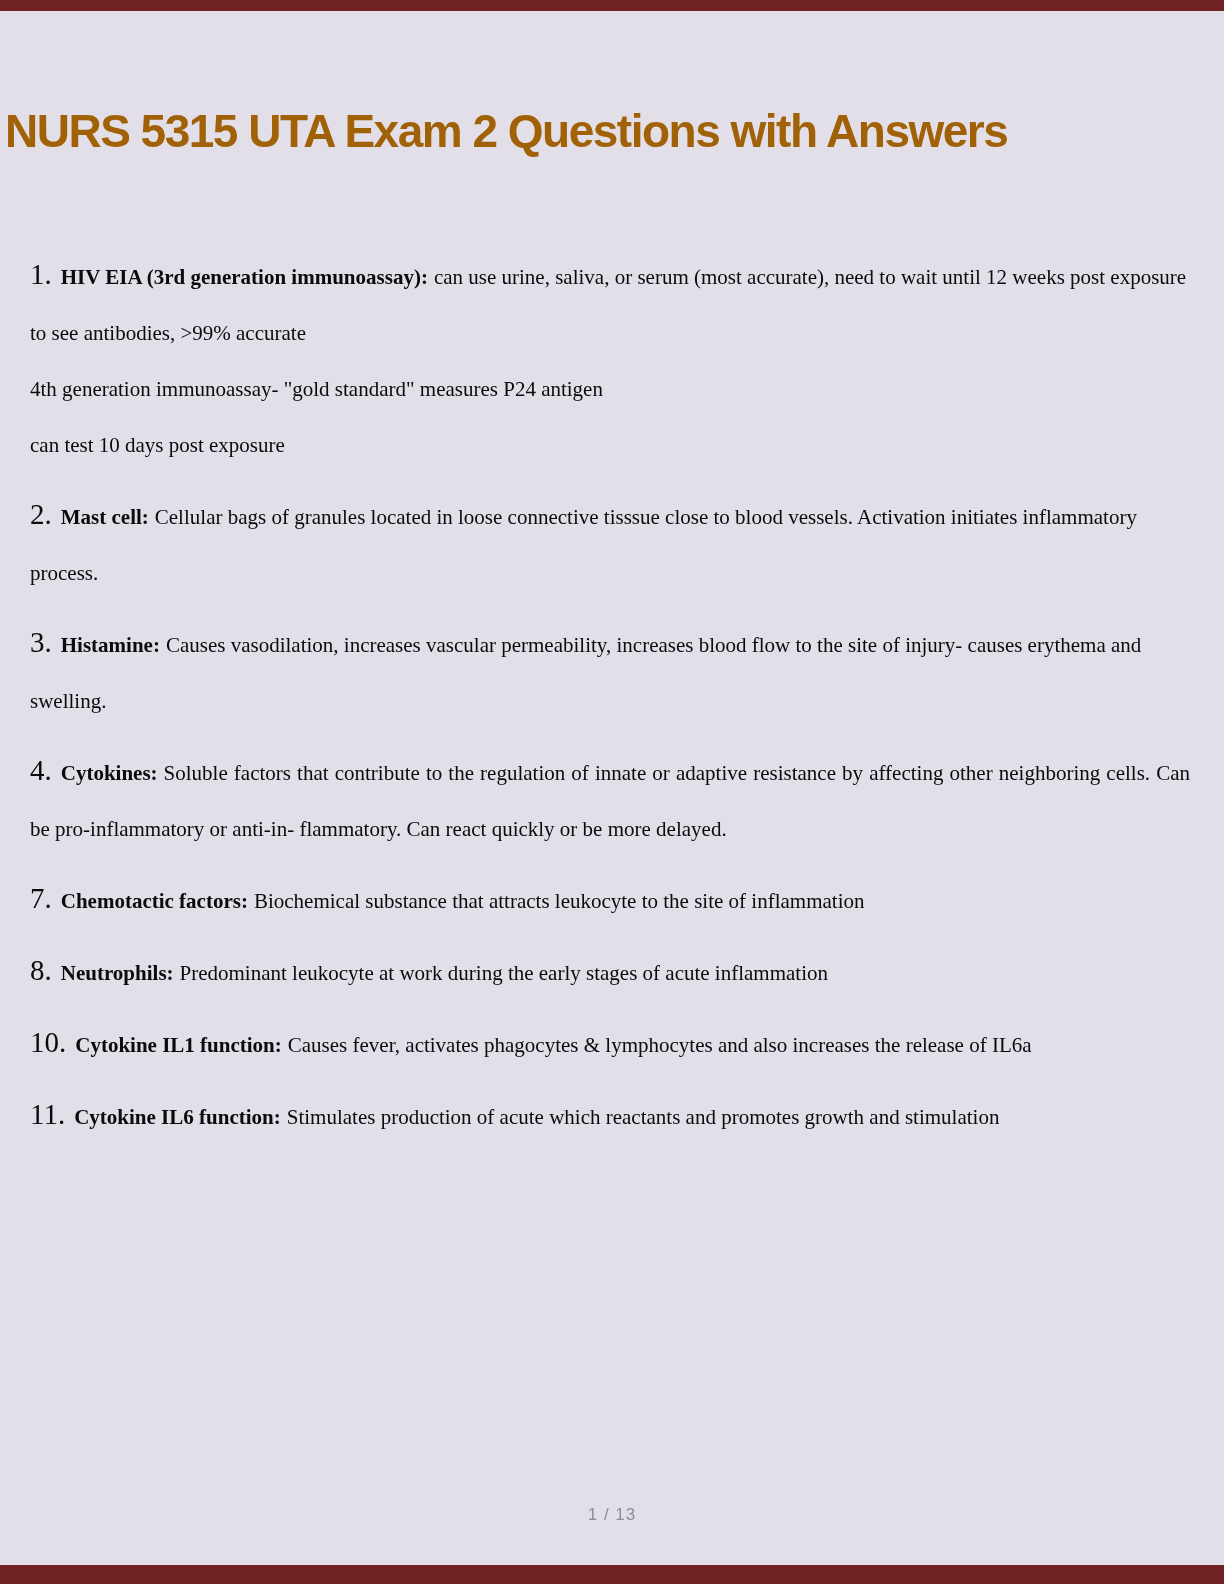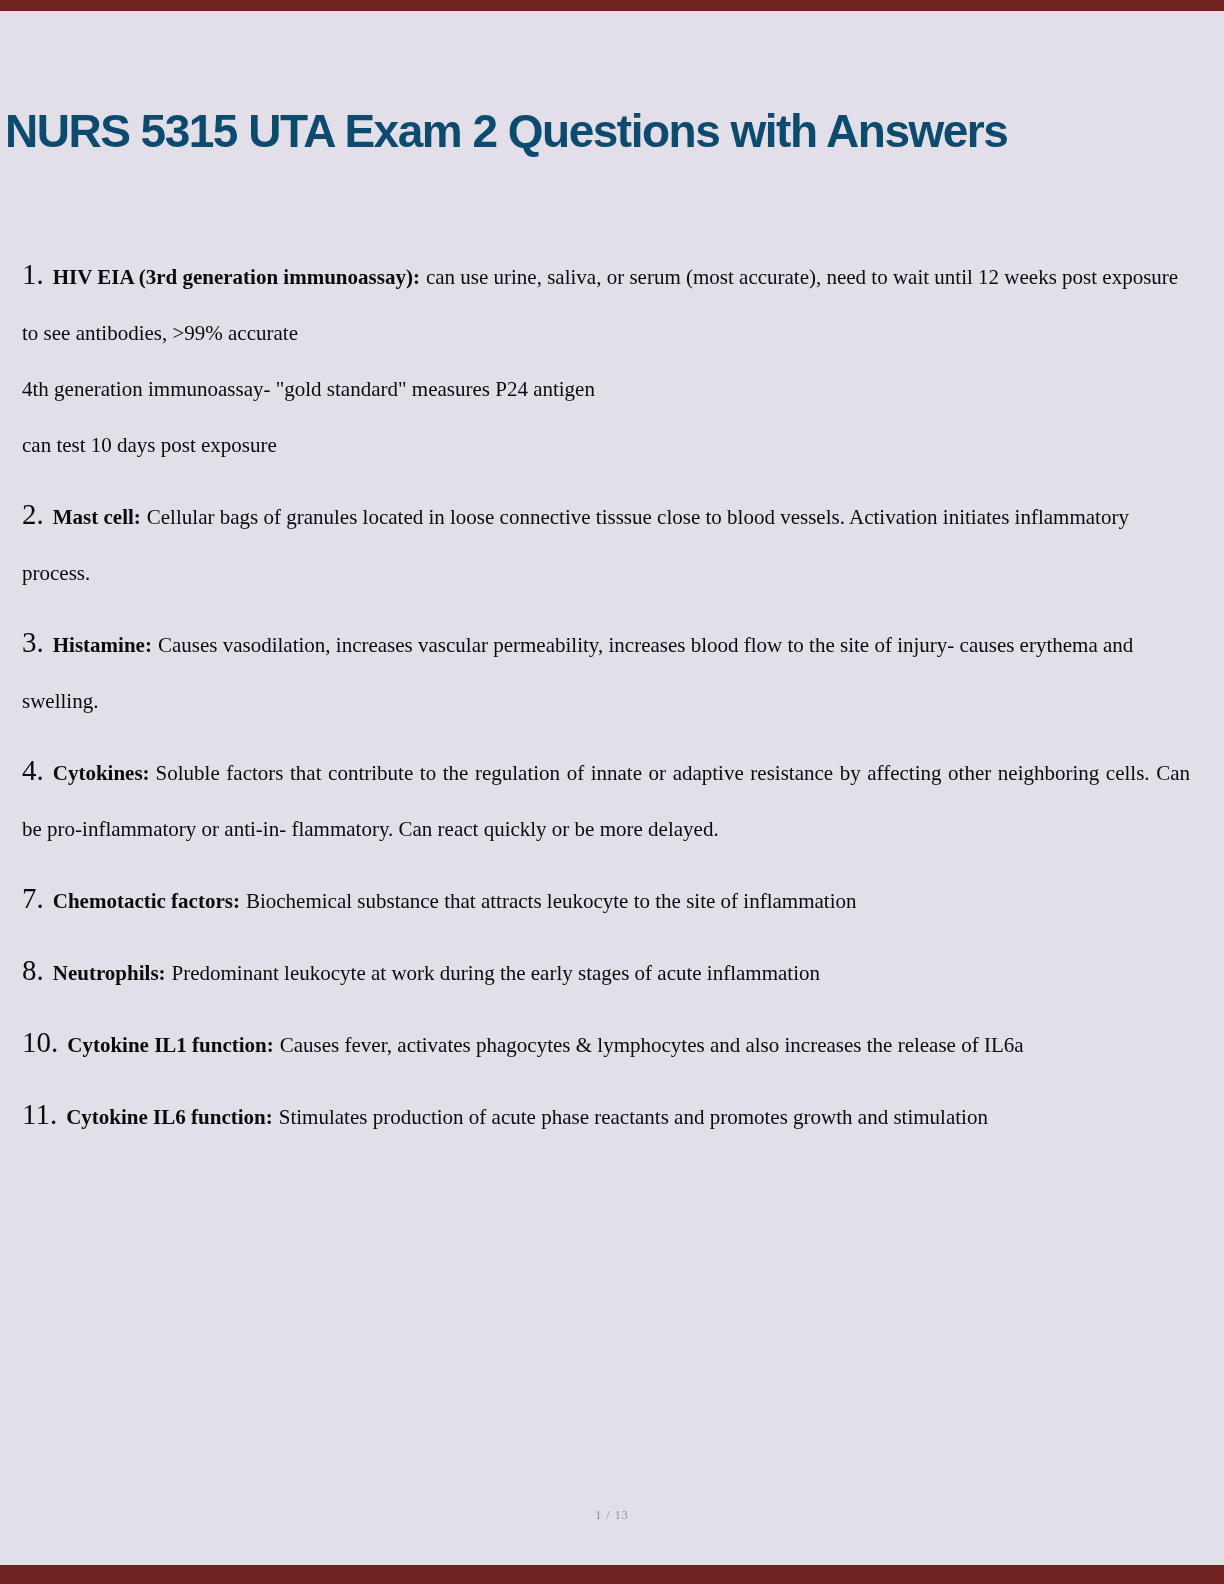--- a/index.html
+++ b/index.html
@@ -27,28 +27,28 @@
   h1.doc-title {
     position: absolute;
     top: 104px;
     left: 5px;
     right: 20px;
     margin: 0;
     font-family: "Liberation Sans", sans-serif;
     font-weight: 700;
     font-size: 46px;
     letter-spacing: -1.5px;
-    color: #0c4a6e;
+    color: #a16207;
     white-space: nowrap;
   }
 
   .qa-content {
     position: absolute;
     top: 246px;
-    left: 22px;
+    left: 30px;
     right: 34px;
   }
   p.qa-item {
     margin: 0 0 13px 0;
     font-size: 21px;
     line-height: 56px;
     text-align: left;
   }
   p.qa-item.justify {
     text-align: justify;
@@ -69,41 +69,41 @@
   }
 
   .page-footer {
     position: absolute;
     left: 0;
     width: 100%;
     top: 1505px;
     text-align: center;
   }
   .page-indicator {
-    font-family: Liberation Serif, serif;
-    font-size: 12px;
+    font-family: Liberation Sans, sans-serif;
+    font-size: 17px;
     letter-spacing: 1px;
     color: var(--footer-color, #8f8c98);
   }
 </style>
 </head>
 <body style="--page-bg: #e3dfe9; --bar-color: #712222; --footer-color: #8f8c98;">
 
 <div class="edge-bar top"></div>
 
 <h1 class="doc-title">NURS 5315 UTA Exam 2 Questions with Answers</h1>
 
 <main class="qa-content">
     <p class="qa-item"><span class="qa-num">1.</span><span class="qa-term">HIV EIA (3rd generation immunoassay):</span><span class="qa-answer">can use urine, saliva, or serum (most accurate), need to wait until 12 weeks post exposure to see antibodies, &gt;99% accurate</span><span class="qa-line">4th generation immunoassay- "gold standard" measures P24 antigen</span><span class="qa-line">can test 10 days post exposure</span></p>
     <p class="qa-item"><span class="qa-num">2.</span><span class="qa-term">Mast cell:</span><span class="qa-answer">Cellular bags of granules located in loose connective tisssue close to blood vessels. Activation initiates inflammatory process.</span></p>
     <p class="qa-item"><span class="qa-num">3.</span><span class="qa-term">Histamine:</span><span class="qa-answer">Causes vasodilation, increases vascular permeability, increases blood flow to the site of injury- causes erythema and swelling.</span></p>
     <p class="qa-item justify"><span class="qa-num">4.</span><span class="qa-term">Cytokines:</span><span class="qa-answer">Soluble factors that contribute to the regulation of innate or adaptive resistance by affecting other neighboring cells. Can be pro-inflammatory or anti-in- flammatory. Can react quickly or be more delayed.</span></p>
     <p class="qa-item"><span class="qa-num">7.</span><span class="qa-term">Chemotactic factors:</span><span class="qa-answer">Biochemical substance that attracts leukocyte to the site of inflammation</span></p>
     <p class="qa-item"><span class="qa-num">8.</span><span class="qa-term">Neutrophils:</span><span class="qa-answer">Predominant leukocyte at work during the early stages of acute inflammation</span></p>
     <p class="qa-item"><span class="qa-num">10.</span><span class="qa-term">Cytokine IL1 function:</span><span class="qa-answer">Causes fever, activates phagocytes &amp; lymphocytes and also increases the release of IL6a</span></p>
-    <p class="qa-item"><span class="qa-num">11.</span><span class="qa-term">Cytokine IL6 function:</span><span class="qa-answer">Stimulates production of acute phase reactants and promotes growth and stimulation</span></p>
+    <p class="qa-item"><span class="qa-num">11.</span><span class="qa-term">Cytokine IL6 function:</span><span class="qa-answer">Stimulates production of acute which reactants and promotes growth and stimulation</span></p>
   </main>
 
 <div class="page-footer">
   <span class="page-indicator">1 / 13</span>
 </div>
 
 <div class="edge-bar bottom"></div>
 
 </body></html>

